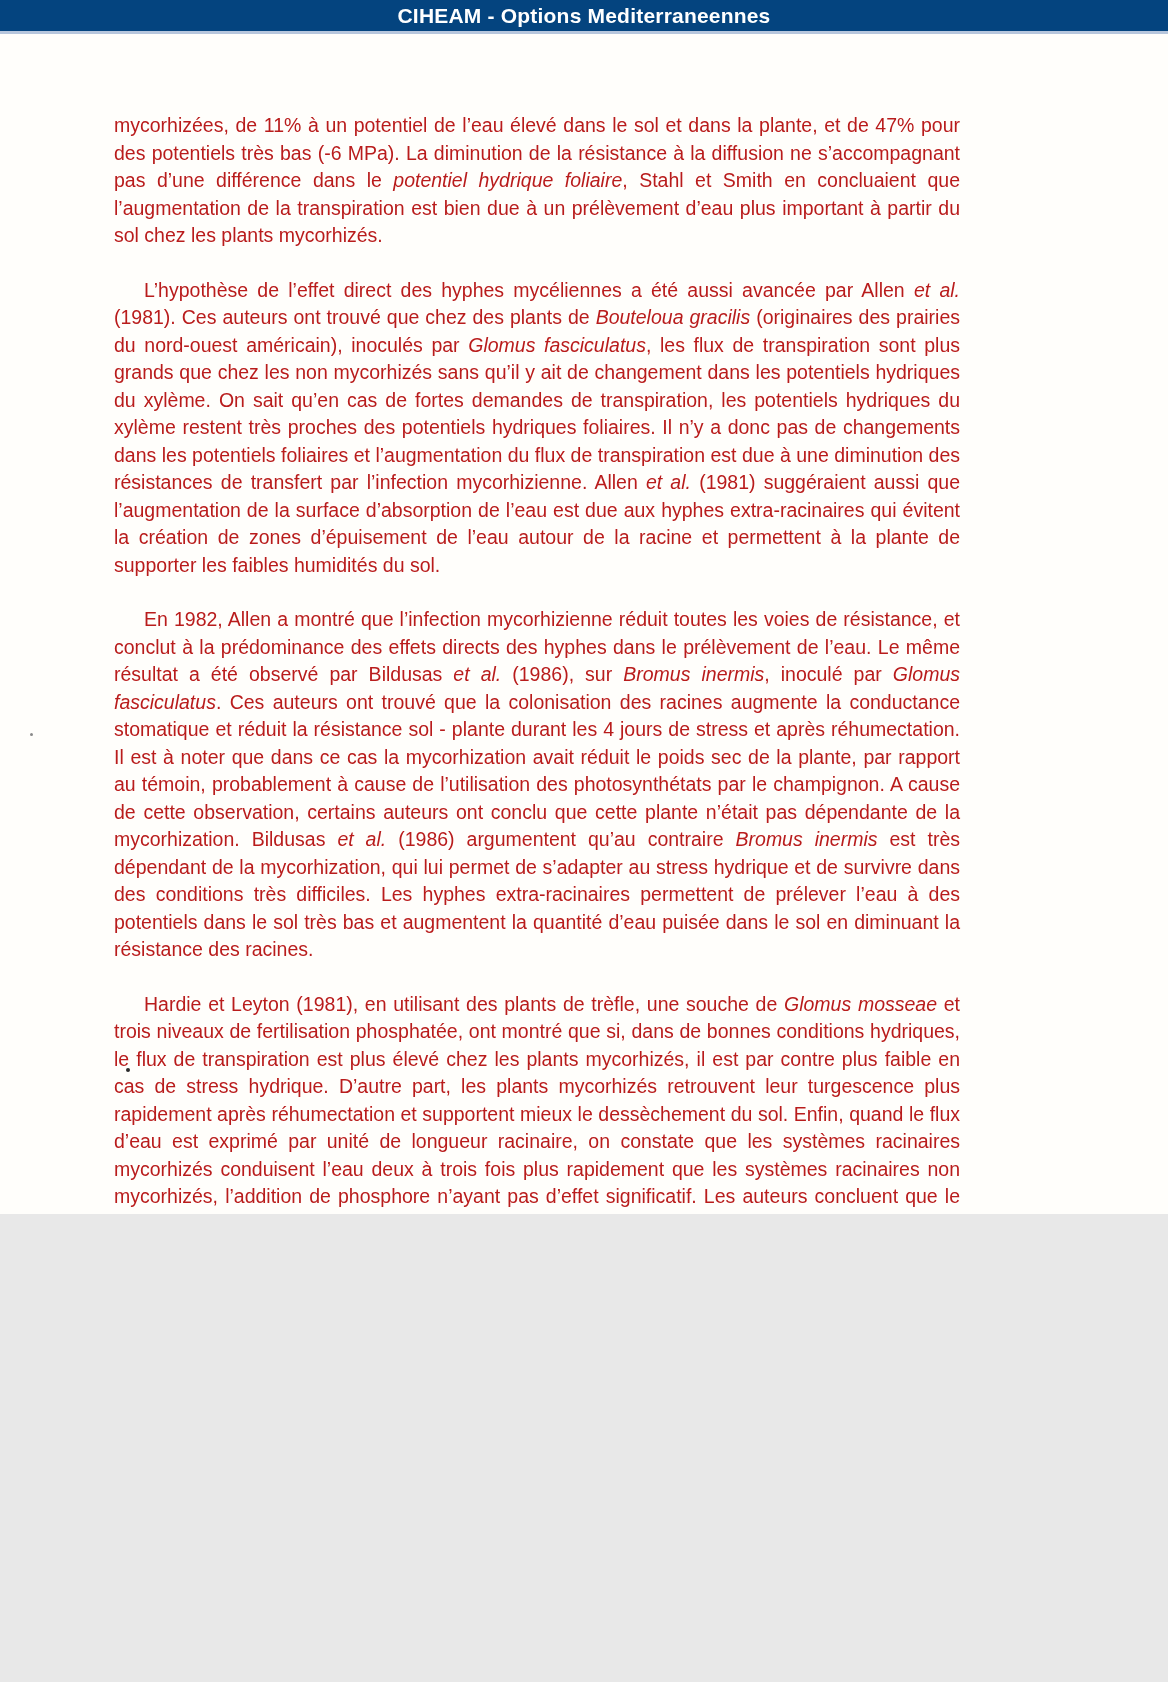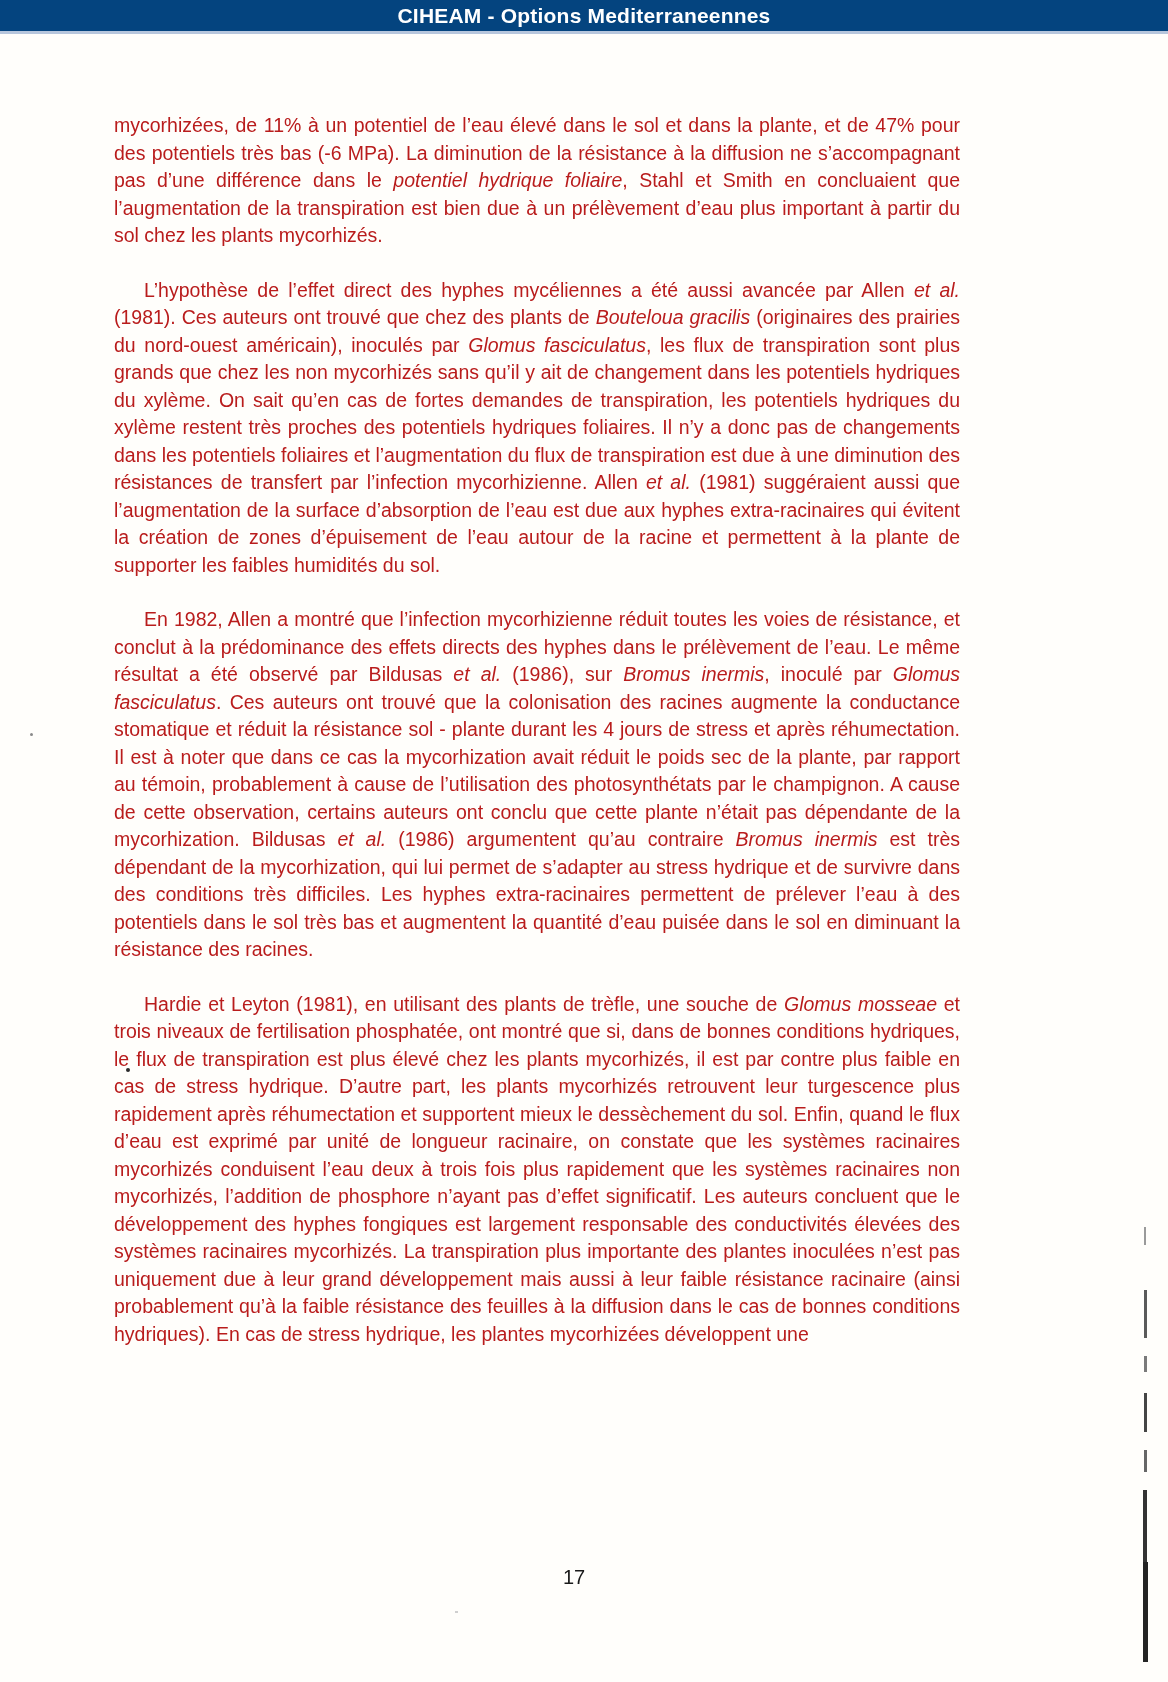--- a/index.html
+++ b/index.html
@@ -1,18 +1,18 @@
 <!DOCTYPE html>
 <html lang="fr"><head>
 <meta charset="utf-8">
 <style>
   html,body{margin:0;padding:0;background:#e8e8e8;}
   .page{
     position:relative;
-    width:1168px;height:1682px;
+    width:1168px;height:1214px;
     margin:0 auto;
     background:#fffefb;
     overflow:hidden;
     font-family:"Liberation Sans","DejaVu Sans",sans-serif;
   }
   .header-bar{
     position:absolute;top:0;left:0;
     width:100%;height:31px;
     background:#04447f;
     border-bottom:3px solid #b7c6dc;

